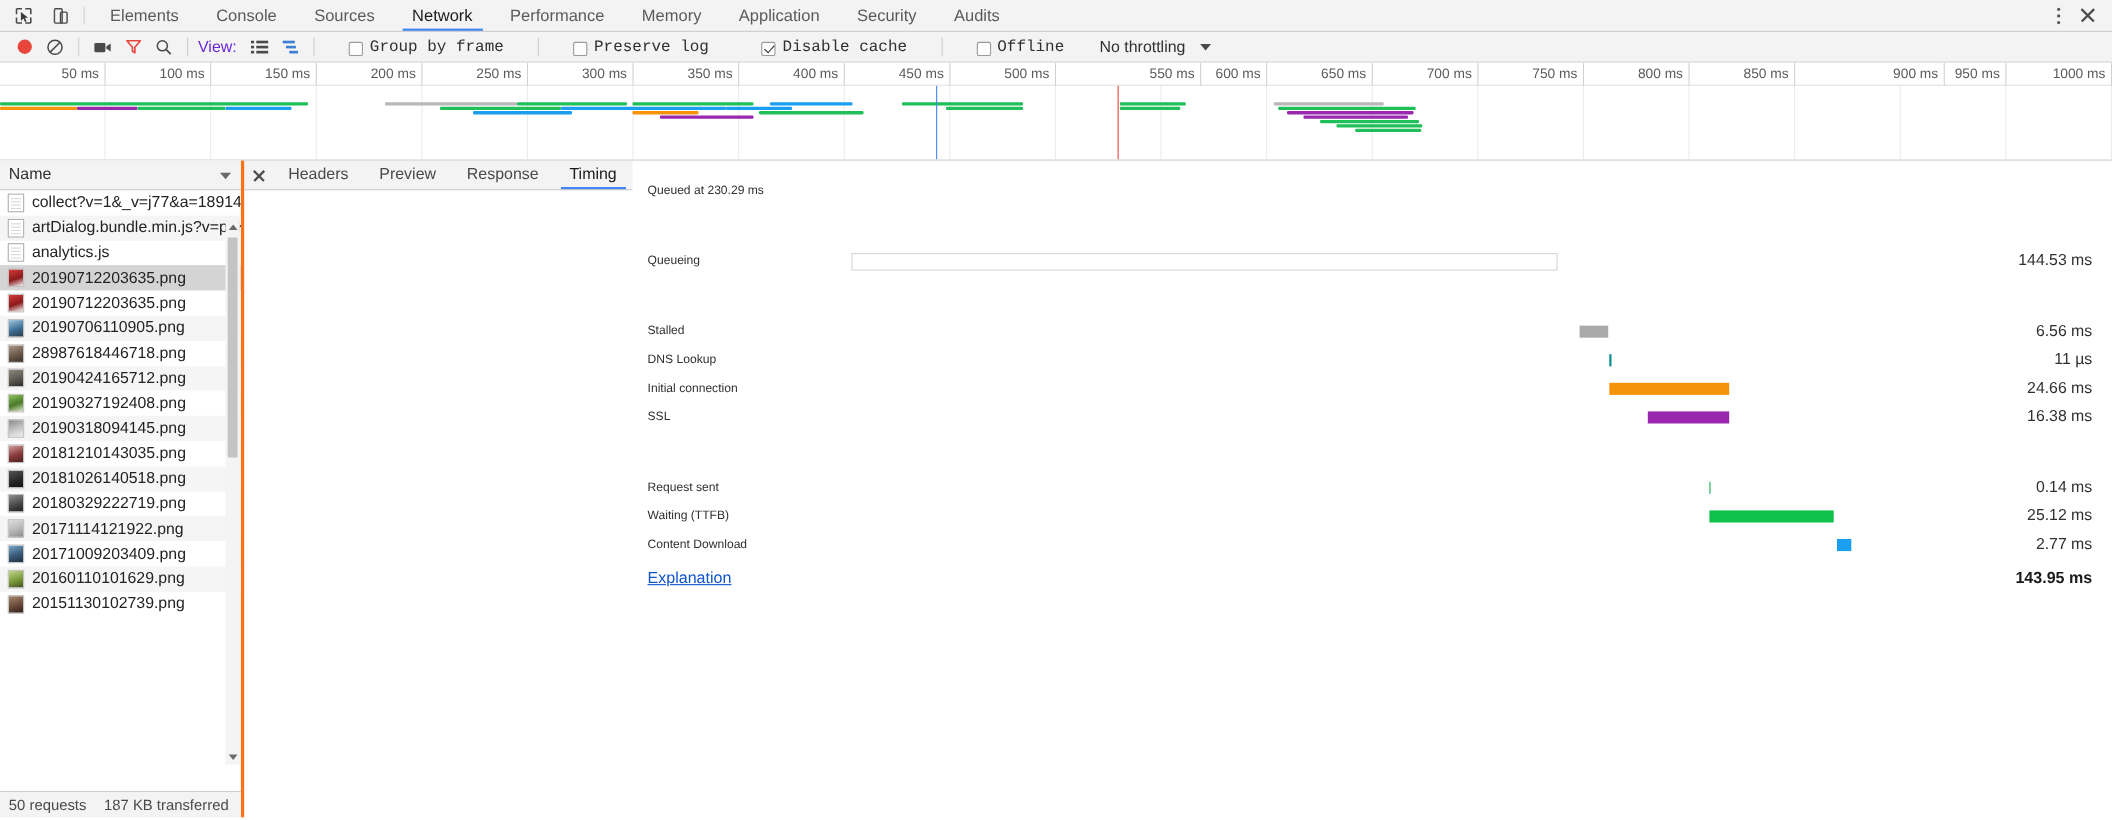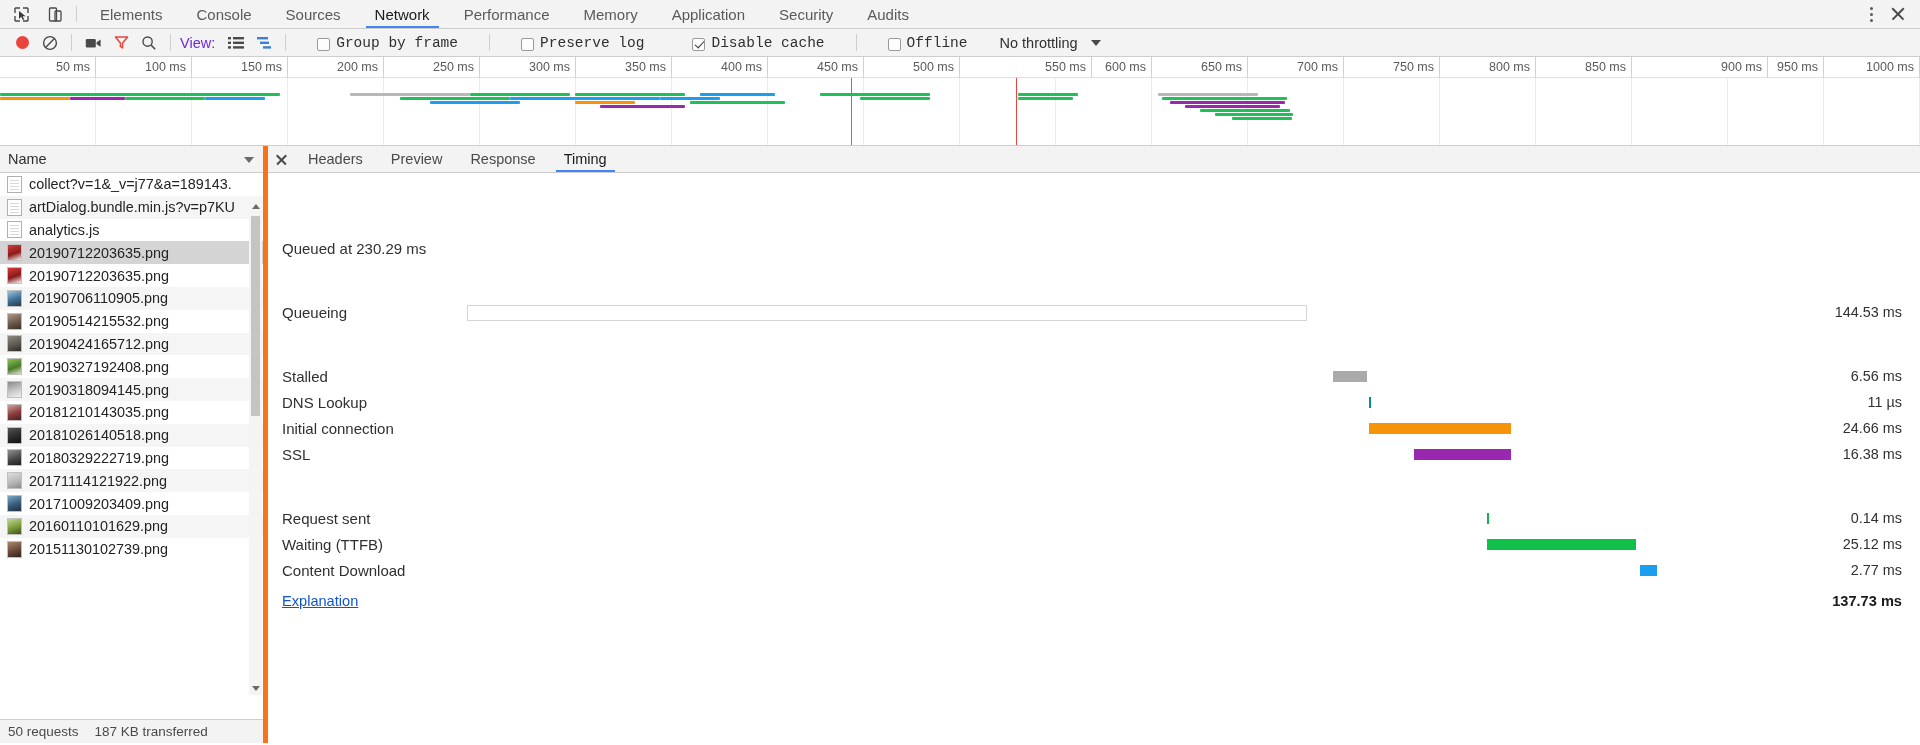--- a/index.html
+++ b/index.html
@@ -92,22 +92,22 @@
   .tick span { position: absolute; right: 5px; top: 3px; white-space: nowrap; }
   .grid-col { position: absolute; top: 21px; bottom: 0; border-right: 1px solid #ececec; }
   .ov-band { position: absolute; height: 3px; border-radius: 1px; }
   .ov-line { position: absolute; top: 21px; bottom: 0; width: 1px; }
 
   
   .main { display: flex; height: 597px; }
 
   
   .reqlist {
-    width: 268px; flex: none;
-    border-right: 5px solid #f97316;
+    width: 222px; flex: none;
+    border-right: 3px solid #f97316;
     display: flex; flex-direction: column;
     background: #fff;
     position: relative;
   }
   .rl-head {
     height: 27px; display: flex; align-items: center;
     padding-left: 8px; font-size: 14.5px; color: #303030;
     background: #f3f3f3; border-bottom: 1px solid #cdcdcd;
     position: relative;
   }
@@ -145,21 +145,21 @@
   .sb-arrow::after {
     content: ""; position: absolute; left: 3px; top: 4px;
     width: 0; height: 0; border-left: 4px solid transparent; border-right: 4px solid transparent;
   }
   .sb-arrow.up::after { border-bottom: 5px solid #6a6a6a; }
   .sb-arrow.dn::after { border-top: 5px solid #6a6a6a; }
   .sb-thumb { position: absolute; left: 2px; right: 2px; top: 16px; height: 200px;
               background: #c4c4c4; border-radius: 1px; }
 
   
-  .detail { flex: 1; display: flex; flex-direction: column; min-width: 0; gap: 48px; }
+  .detail { flex: 1; display: flex; min-width: 0; }
   .dt-tabs {
     height: 27px; display: flex; align-items: stretch;
     background: #f3f3f3; border-bottom: 1px solid #cdcdcd;
   }
   .dt-close { width: 26px; display: flex; align-items: center; justify-content: center; cursor: pointer; }
   .dt-close span { position: relative; display: block; width: 13px; height: 13px; }
   .dt-close span::before, .dt-close span::after {
     content: ""; position: absolute; left: 0; top: 6px; width: 13px; height: 1.5px; background: #4a4a4a;
   }
   .dt-close span::before { transform: rotate(45deg); }
@@ -171,21 +171,21 @@
   .dtab.active { color: #1a1a1a; }
   .dtab.active::after {
     content: ""; position: absolute; left: 6px; right: 6px; bottom: 0; height: 2px; background: #4285f4;
   }
 
   .timing { flex: 1; padding: 14px 0 0 0; position: relative; overflow: hidden; }
   .trow {
     display: flex; align-items: center; height: 26px;
     padding-left: 14px; position: relative;
   }
-  .tlabel { width: 185px; flex: none; font-size: 15px; color: #303030; }
+  .tlabel { width: 185px; flex: none; font-size: 11px; color: #303030; }
   .tlabel.plain { color: #303030; }
   .tgroup { color: #a6a6a6; font-size: 14.3px; }
   .tbarzone { flex: 1; position: relative; height: 26px; min-width: 0; }
   .bar { position: absolute; top: 8px; height: 11px; }
   .bar.hollow { background: #fff; border: 1px solid #d5d5d5; top: 6px; height: 16px; }
   .tval {
     width: 150px; flex: none; text-align: right; padding-right: 18px;
     font-size: 14.4px; color: #303030; white-space: nowrap;
   }
   .tval.head { color: #a6a6a6; }
@@ -479,21 +479,21 @@
           <div class="rrow">
             <span class="ficon img" style="background: linear-gradient(160deg, rgb(214, 59, 59) 0%, rgb(139, 26, 26) 55%, rgb(245, 245, 245) 100%);"></span>
             <span>20190712203635.png</span>
           </div>
           <div class="rrow">
             <span class="ficon img" style="background: linear-gradient(160deg, rgb(156, 196, 222) 0%, rgb(61, 110, 150) 55%, rgb(43, 58, 69) 100%);"></span>
             <span>20190706110905.png</span>
           </div>
           <div class="rrow">
             <span class="ficon img" style="background: linear-gradient(160deg, rgb(176, 150, 138) 0%, rgb(107, 90, 74) 55%, rgb(58, 48, 40) 100%);"></span>
-            <span>20190514215532.png</span>
+            <span>28987618446718.png</span>
           </div>
           <div class="rrow">
             <span class="ficon img" style="background: linear-gradient(160deg, rgb(142, 138, 126) 0%, rgb(93, 90, 82) 55%, rgb(46, 44, 40) 100%);"></span>
             <span>20190424165712.png</span>
           </div>
           <div class="rrow">
             <span class="ficon img" style="background: linear-gradient(160deg, rgb(140, 196, 90) 0%, rgb(74, 122, 42) 55%, rgb(223, 232, 200) 100%);"></span>
             <span>20190327192408.png</span>
           </div>
           <div class="rrow">
@@ -635,17 +635,17 @@
           <div class="trow">
             <div class="tlabel plain">Content Download</div>
             <div class="tbarzone">
               <div class="bar" style="left: 90%; width: 1.3%; background: rgb(26, 159, 240);"></div>
             </div>
             <div class="tval">2.77 ms</div>
           </div>
         </div>
       <div class="explain">
         <a>Explanation</a>
-        <span class="total">137.73 ms</span>
+        <span class="total">143.95 ms</span>
       </div>
     </div>
   </div>
 </div>
 
 </body></html>

